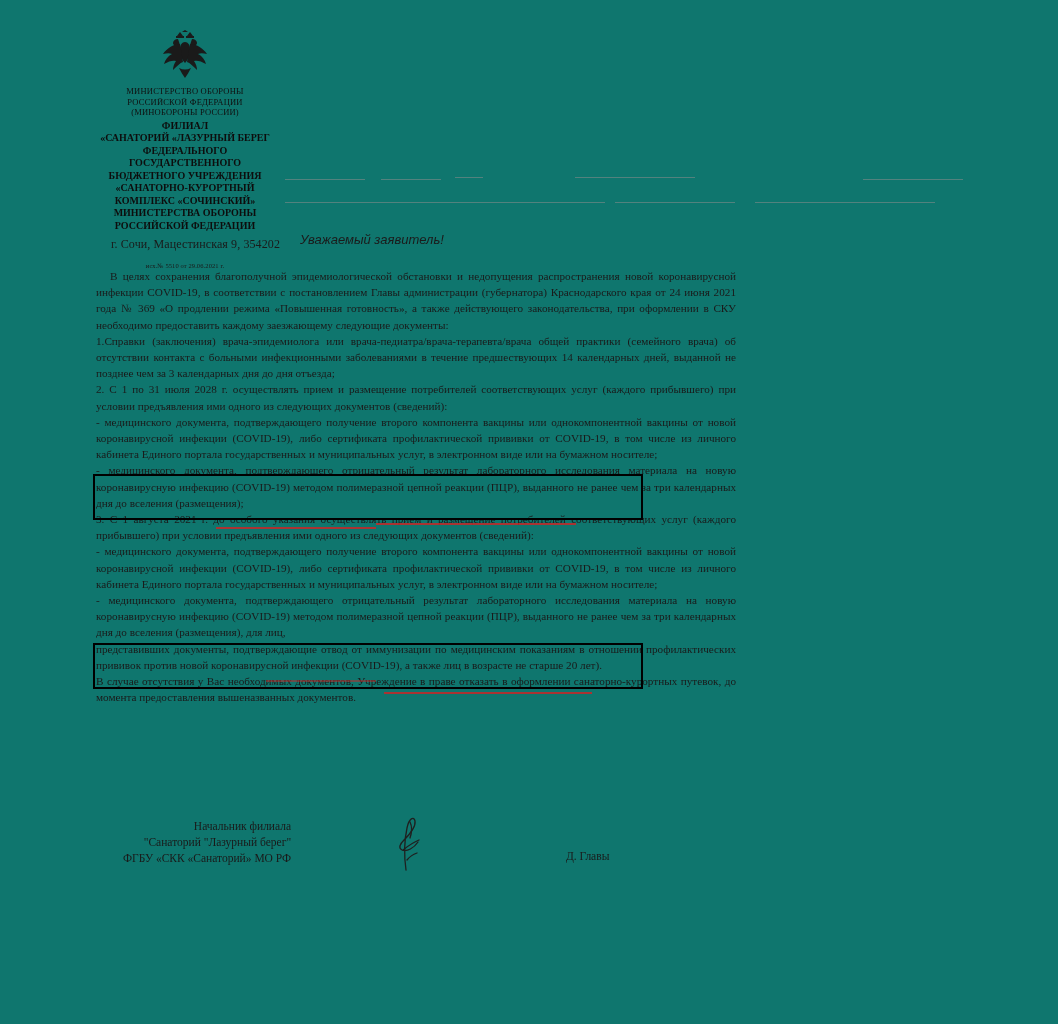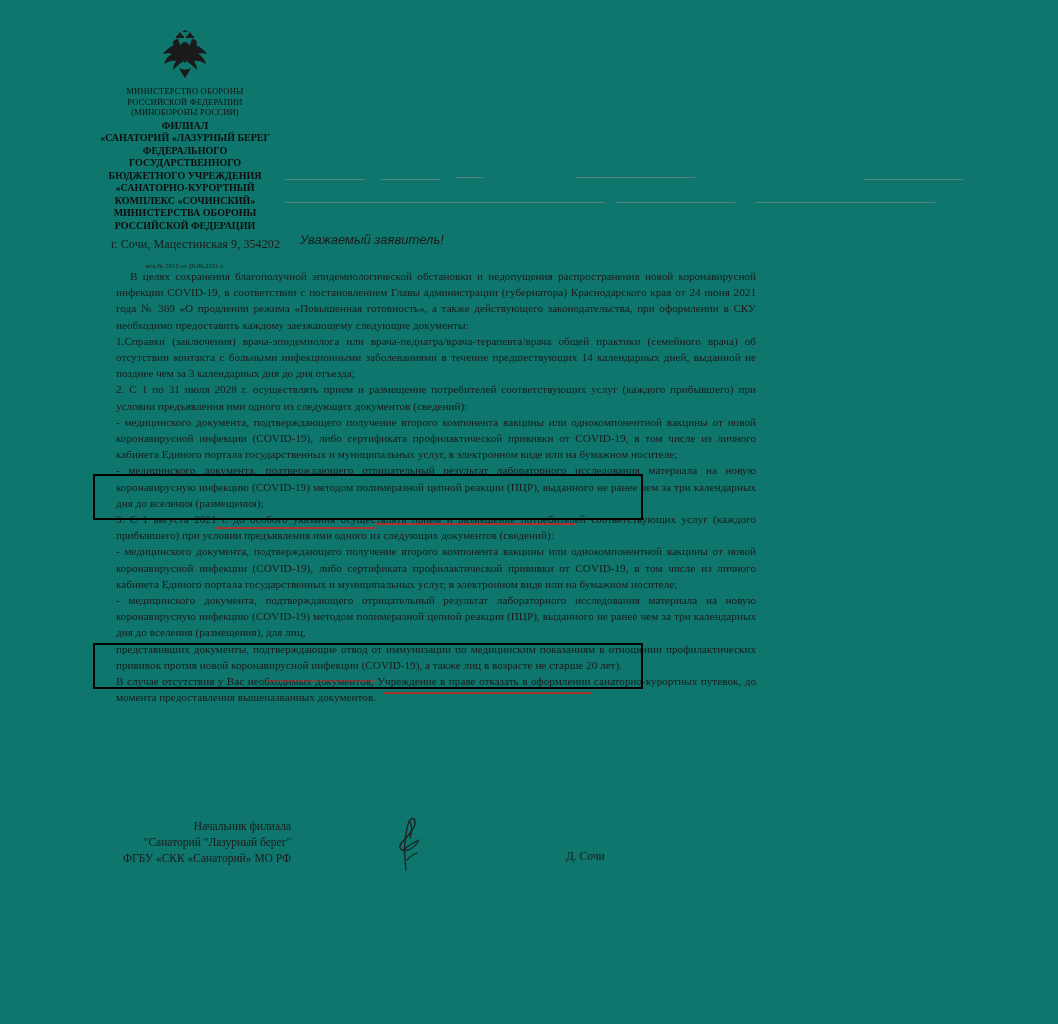--- a/index.html
+++ b/index.html
@@ -110,21 +110,20 @@
   
   .body-text {
     position: absolute;
     left: 96px;
     top: 268px;
     width: 640px;
     font-size: 11.2px;
     line-height: 16.2px;
     text-align: justify;
     color: #1a1a1a;
-    margin-left: 20px;
   }
   .body-text p {
     margin: 0;
   }
   .body-text p.indent { text-indent: 14px; }
 
   
   .boxed {
     position: absolute;
     border: 2.5px solid #000;
@@ -262,15 +261,15 @@
 
   <svg class="signature-mark" viewBox="0 0 40 60">
     <g fill="none" stroke="#1f1f1f" stroke-width="1.3" stroke-linecap="round">
       <path d="M16 58 C14 44 14 30 17 16 C19 6 24 4 25 9 C26 15 20 22 14 28 C10 32 8 36 12 38 C17 40 24 36 28 30"></path>
       <path d="M13 38 C18 34 24 30 29 28"></path>
       <path d="M20 10 C22 14 22 20 20 26"></path>
       <path d="M17 48 C20 44 24 42 27 41"></path>
     </g>
   </svg>
 
-  <div class="sign-name">Д. Сочи</div>
+  <div class="sign-name">Д. Главы</div>
 
 </div>
 
 </body></html>

